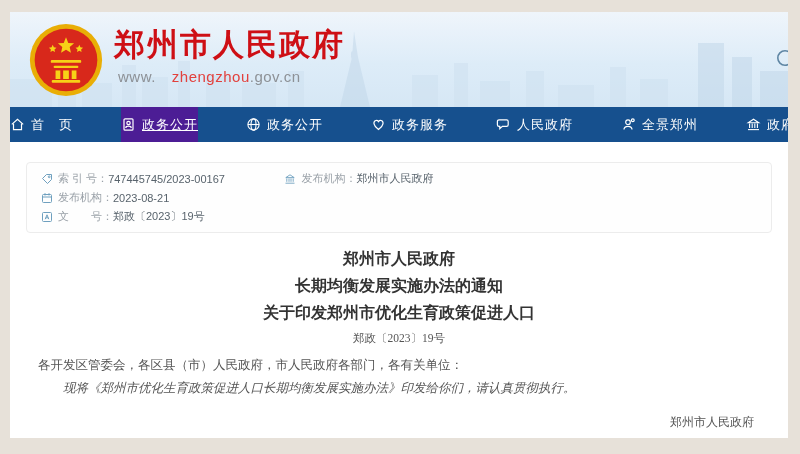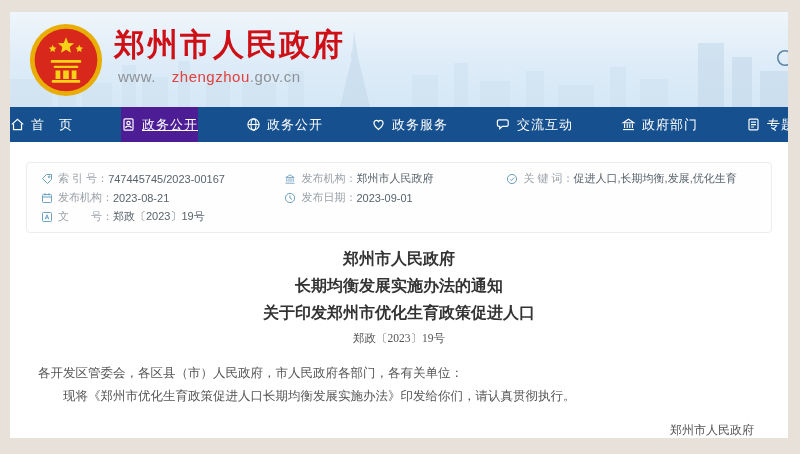--- a/index.html
+++ b/index.html
@@ -64,25 +64,25 @@
   .doc-title{
     margin-top:12px;text-align:center;
     font-family:"Liberation Serif", serif;font-weight:bold;
     font-size:16px;color:#333333;line-height:27px;
   }
   .doc-number{
     margin-top:5px;text-align:center;
     font-family:"Liberation Serif", serif;font-size:11.5px;color:#555555;
   }
   .doc-body{
-    margin:16px 30px 0 28px;
+    margin:8px 30px 0 28px;
     font-family:"Liberation Serif", serif;font-size:12.5px;color:#555555;line-height:23px;
   }
   .doc-body p{margin:0;}
-  .doc-body p.indent{text-indent:2em;}
+  .doc-body p.indent{text-indent:2em;font-style:italic;}
   .signature{
     margin:14px 20px 0 0;text-align:right;
     font-family:"Liberation Serif", serif;font-size:12px;color:#555555;
   }
   .signature .sig-name{margin-right:14px;}
 </style>
 </head>
 <body>
 
 <div class="page">
@@ -169,21 +169,29 @@
     <div class="nav-item">
       <svg width="15" height="15" viewBox="0 0 15 15" fill="none" stroke="#fff" stroke-width="1.2">
         <path d="M7.5 12.6 C2 8.6 2 4.4 4.8 3.5 C6.4 3 7.5 4.6 7.5 4.6 C7.5 4.6 8.6 3 10.2 3.5 C13 4.4 13 8.6 7.5 12.6 Z"></path>
       </svg>
       <span>政务服务</span>
     </div>
     <div class="nav-item">
       <svg width="15" height="15" viewBox="0 0 15 15" fill="none" stroke="#fff" stroke-width="1.2">
         <path d="M3 2.8 h7.6 a1.6 1.6 0 0 1 1.6 1.6 v3.4 a1.6 1.6 0 0 1 -1.6 1.6 h-4.2 l-2.6 2.2 v-2.2 h-0.8 a1.6 1.6 0 0 1 -1.6 -1.6 v-3.4 a1.6 1.6 0 0 1 1.6 -1.6 z"></path>
       </svg>
-      <span>交流互动</span>
+      <span>人民政府</span>
+    </div>
+    <div class="nav-item">
+      <svg width="15" height="15" viewBox="0 0 15 15" fill="none" stroke="#fff" stroke-width="1.2">
+        <circle cx="7" cy="5.2" r="2.3"></circle>
+          <path d="M3 12.6 c0-4.4 8-4.4 8 0"></path>
+          <circle cx="11.8" cy="3.2" r="1.4"></circle>
+      </svg>
+      <span>全景郑州</span>
     </div>
     <div class="nav-item">
       <svg width="15" height="15" viewBox="0 0 15 15" fill="none" stroke="#fff" stroke-width="1.1">
         <path d="M2.2 5.8 L7.5 2.2 L12.8 5.8 Z"></path>
           <path d="M3.6 6.6 V11 M6.2 6.6 V11 M8.8 6.6 V11 M11.4 6.6 V11"></path>
           <line x1="2" y1="12.6" x2="13" y2="12.6"></line>
       </svg>
       <span>政府部门</span>
     </div>
     <div class="nav-item">
@@ -225,38 +233,22 @@
     <div class="meta-col c2">
       <div class="meta-row">
         <svg width="12" height="12" viewBox="0 0 12 12" fill="none" stroke="#6fa0bf" stroke-width="0.9">
           <path d="M1.8 4.6 L6 1.8 L10.2 4.6 Z"></path>
             <path d="M2.8 5.4 V8.8 M5 5.4 V8.8 M7 5.4 V8.8 M9.2 5.4 V8.8"></path>
             <line x1="1.5" y1="10.2" x2="10.5" y2="10.2"></line>
         </svg>
         <span class="meta-label">发布机构：</span>
         <span class="meta-value">郑州市人民政府</span>
       </div>
-      <div class="meta-row">
-        <svg width="12" height="12" viewBox="0 0 12 12" fill="none" stroke="#6fa0bf" stroke-width="1">
-          <circle cx="6" cy="6" r="4.6"></circle>
-            <path d="M6 3.4 V6 L8 7.4"></path>
-        </svg>
-        <span class="meta-label">发布日期：</span>
-        <span class="meta-value">2023-09-01</span>
-      </div>
     </div>
     <div class="meta-col c3">
-      <div class="meta-row">
-        <svg width="12" height="12" viewBox="0 0 12 12" fill="none" stroke="#6fa0bf" stroke-width="1">
-          <circle cx="6" cy="6" r="4.6"></circle>
-            <path d="M3.9 6.1 L5.4 7.6 L8.2 4.5"></path>
-        </svg>
-        <span class="meta-label">关 键 词：</span>
-        <span class="meta-value">促进人口,长期均衡,发展,优化生育</span>
-      </div>
     </div>
   </div>
 
   <div class="doc-title">
     <div>郑州市人民政府</div>
     <div>长期均衡发展实施办法的通知</div>
     <div>关于印发郑州市优化生育政策促进人口</div>
   </div>
   <div class="doc-number">郑政〔2023〕19号</div>
 

